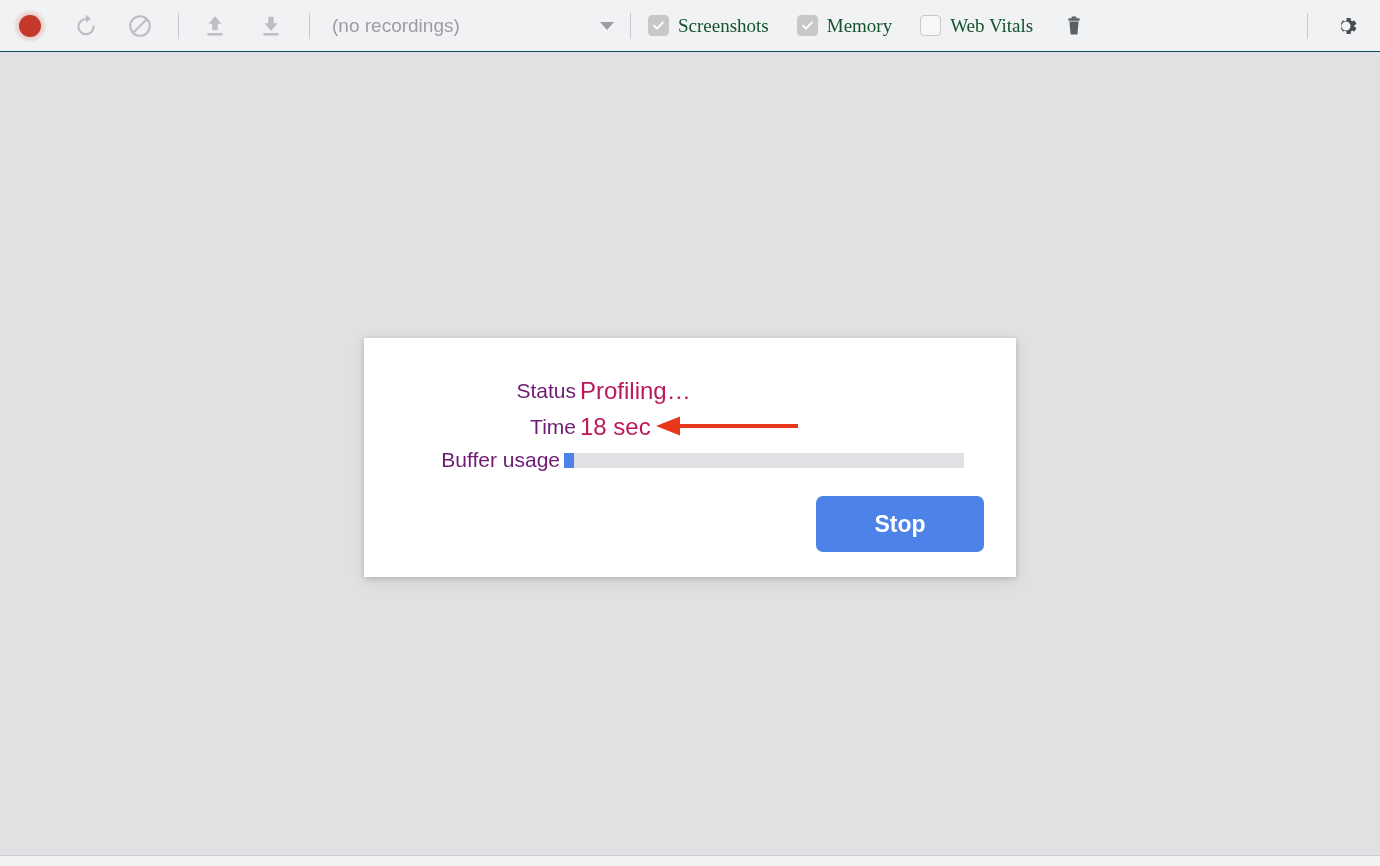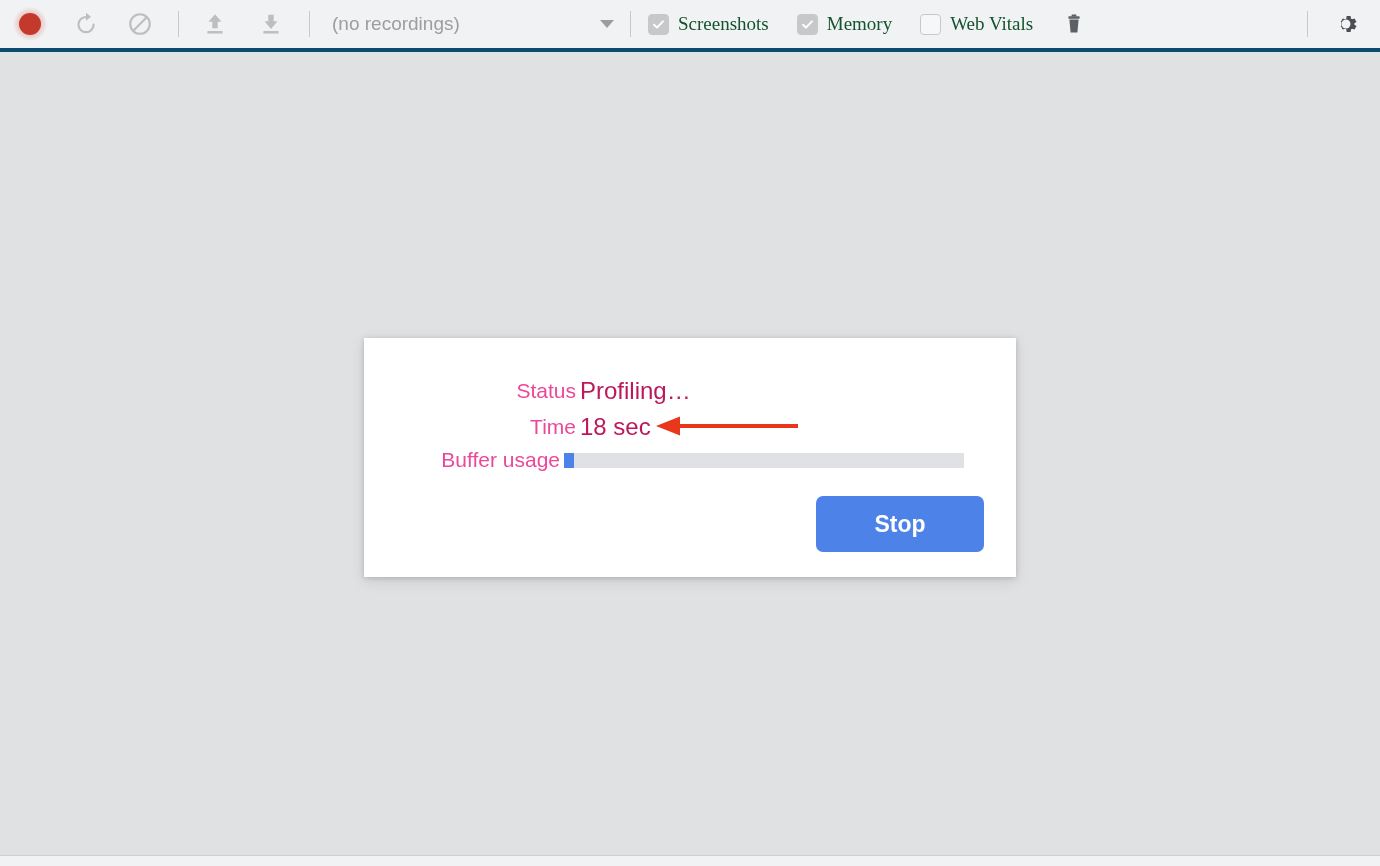--- a/index.html
+++ b/index.html
@@ -21,21 +21,21 @@
     box-sizing: border-box;
   }
 
   
   .toolbar {
     position: absolute;
     left: 0; top: 0;
     width: 1380px;
     height: 52px;
     background: #f1f2f3;
-    border-bottom: 4px solid #0c4a6e;
+    border-bottom: 1px solid #0c4a6e;
     box-sizing: border-box;
     display: flex;
     align-items: center;
   }
   .tb-btn {
     display: flex;
     align-items: center;
     justify-content: center;
     height: 40px;
     width: 40px;
@@ -138,21 +138,21 @@
   }
   .row {
     position: absolute;
     display: flex;
     align-items: center;
   }
   .row-label {
     width: 196px;
     text-align: right;
     font-size: 21px;
-    color: #ec4899;
+    color: #701a75;
     padding-right: 4px;
     box-sizing: border-box;
     font-family: "Liberation Sans", sans-serif;
   }
   .row-value {
     font-size: 24px;
     color: #be185d;
     white-space: nowrap;
     font-family: "Liberation Sans", sans-serif;
     text-align: center;

